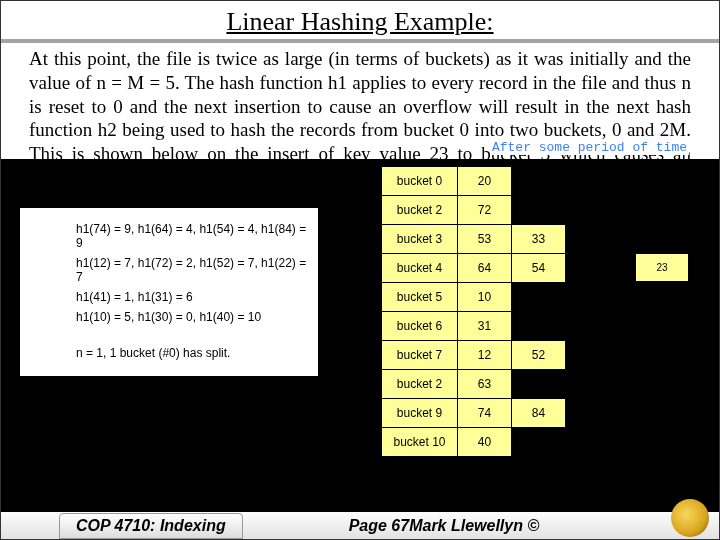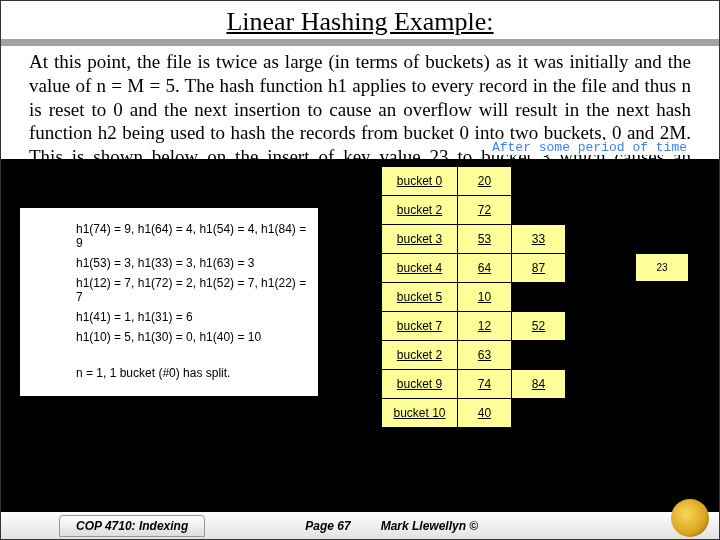--- a/index.html
+++ b/index.html
@@ -11,21 +11,21 @@
     overflow: hidden;
   }
   .slide {
     width: 720px;
     height: 540px;
     background: #fff;
     position: relative;
     border: 1px solid #333;
   }
   .title-area {
-    border-bottom: 7px solid #a3a3a3;
+    border-bottom: 4px solid #a3a3a3;
     padding: 6px 0 2px 0;
     text-align: center;
   }
   .title {
     font-size: 26px;
     font-weight: 400;
     text-decoration: underline;
     color: #000;
   }
   .body-text {
@@ -75,21 +75,20 @@
     font-family: Arial, sans-serif;
     font-size: 12px;
   }
   .bucket-table td {
     border: 1px solid #000;
     background: #ffff99;
     width: 54px;
     height: 29px;
     text-align: center;
     vertical-align: middle;
-    text-decoration: underline;
   }
   .bucket-table td.label { width: 76px; }
   .bucket-table td.blank { background: #000; border: none; }
   .overflow-cell {
     position: absolute;
     left: 634px;
     top: 252px;
     width: 54px;
     height: 29px;
     background: #ffff99;
@@ -110,34 +109,33 @@
   }
   .footer {
     position: absolute;
     left: 0; right: 0; bottom: 0;
     height: 32px;
     background: linear-gradient(#fdfdfd, #e2e2e2);
     border-top: 5px solid #000;
     display: flex;
     align-items: center;
     font-family: Arial, sans-serif;
-    font-size: 12px;
+    font-size: 16px;
     font-style: italic;
     font-weight: bold;
     color: #000;
-    gap: 30px;
   }
   .footer .tab {
     background: linear-gradient(#fff,#ddd);
     border: 1px solid #999;
     border-radius: 4px 4px 0 0;
     padding: 3px 16px;
     margin-left: 58px;
   }
-  .footer .page { margin-left: 70px; }
+  .footer .page { margin-left: 106px; }
   .footer .author { }
   .logo {
     position: absolute;
     right: 10px;
     bottom: 2px;
     width: 38px;
     height: 38px;
     background: radial-gradient(circle at 40% 40%, #f9d75a 0%, #d9a41f 60%, #6a4a0a 100%);
     border-radius: 50%;
   }
@@ -152,21 +150,20 @@
   </div>
 
   <div class="body-text">At this point, the file is twice as large (in terms of buckets) as it was initially and the value of n = M = 5.  The hash function h1 applies to every record in the file and thus n is reset to 0 and the next insertion to cause an overflow will result in the next hash function h2 being used to hash the records from bucket 0 into two buckets, 0 and 2M.  This is shown below on the insert of key value 23 to bucket 3 which causes an overflow.</div>
 
   <div class="floating-note">After some period of time</div>
 
   <div class="black-band"></div>
 
   <div class="hash-list">
     <div>h1(74) = 9, h1(64) = 4, h1(54) = 4, h1(84) = 9</div>
-    <div>h1(53) = 3, h1(33) = 3, h1(63) = 3</div>
     <div>h1(12) = 7, h1(72) = 2, h1(52) = 7, h1(22) = 7</div>
     <div>h1(41) = 1, h1(31) = 6</div>
     <div>h1(10) = 5, h1(30) = 0, h1(40) = 10</div>
     <div class="spacer"></div>
     <div>n = 1, 1 bucket (#0) has split.</div>
   </div>
 
   <table class="bucket-table">
     <tbody id="bucket-body">
         <tr>
@@ -180,25 +177,30 @@
           <td class="blank"></td>
         </tr>
         <tr>
           <td class="label">bucket 3</td>
           <td>53</td>
           <td>33</td>
         </tr>
         <tr>
           <td class="label">bucket 4</td>
           <td>64</td>
-          <td>87</td>
+          <td>54</td>
         </tr>
         <tr>
           <td class="label">bucket 5</td>
           <td>10</td>
+          <td class="blank"></td>
+        </tr>
+        <tr>
+          <td class="label">bucket 6</td>
+          <td>31</td>
           <td class="blank"></td>
         </tr>
         <tr>
           <td class="label">bucket 7</td>
           <td>12</td>
           <td>52</td>
         </tr>
         <tr>
           <td class="label">bucket 2</td>
           <td>63</td>

